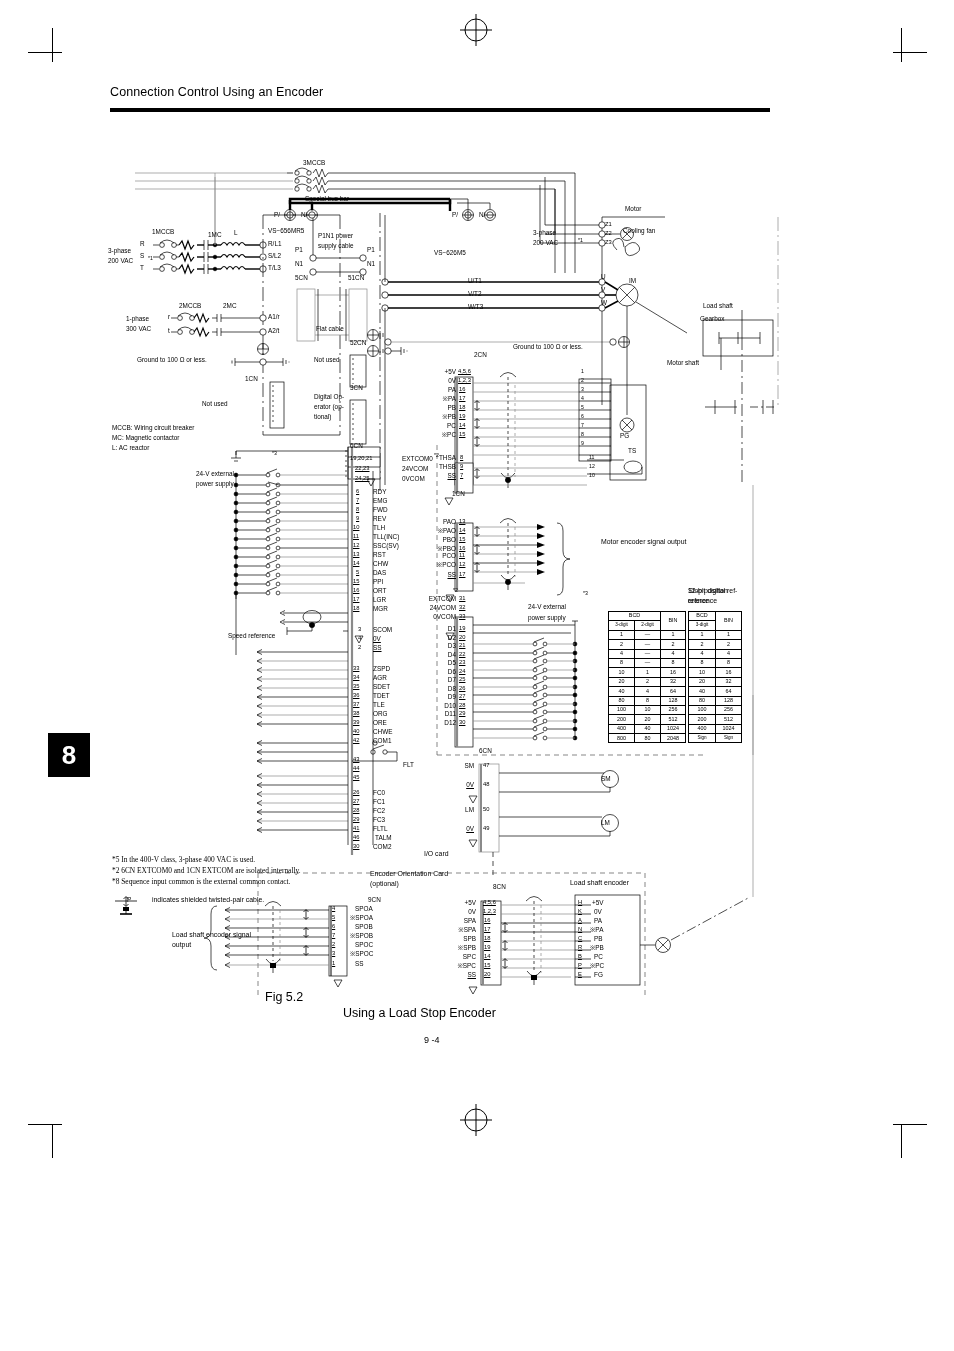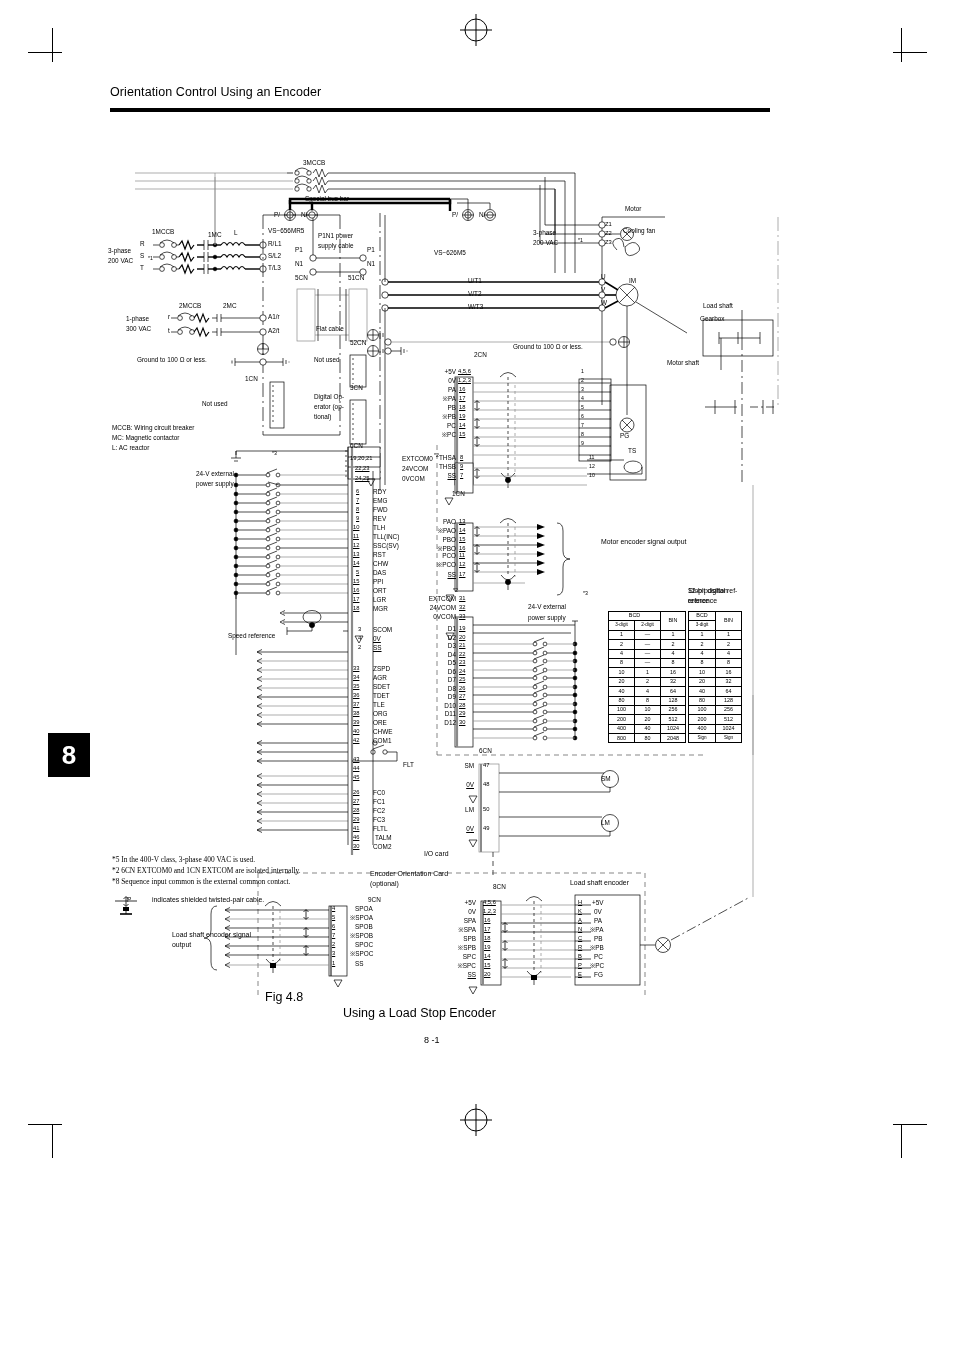--- a/index.html
+++ b/index.html
@@ -45,21 +45,21 @@
     <circle cx="20" cy="20" r="11" fill="none" stroke="#000" stroke-width="1"></circle>
     <line x1="20" y1="4" x2="20" y2="36" stroke="#000" stroke-width="1"></line>
     <line x1="4" y1="20" x2="36" y2="20" stroke="#000" stroke-width="1"></line>
   </svg>
   <svg width="40" height="40" style="left:456px;top:1100px;">
     <circle cx="20" cy="20" r="11" fill="none" stroke="#000" stroke-width="1"></circle>
     <line x1="20" y1="4" x2="20" y2="36" stroke="#000" stroke-width="1"></line>
     <line x1="4" y1="20" x2="36" y2="20" stroke="#000" stroke-width="1"></line>
   </svg>
 
-  <div class="t hdr" style="left:110px;top:86px;">Orientation Control Using an Encoder</div>
+  <div class="t hdr" style="left:110px;top:86px;">Connection Control Using an Encoder</div>
   <div class="hrule" style="left:110px;top:108px;width:660px;"></div>
 
   <div class="tab8" style="left:48px;top:733px;width:42px;height:44px;">8</div>
 
   <svg width="790" height="840" style="left:105px;top:155px;" viewBox="0 0 790 840">
     <g stroke="#000" fill="none" stroke-width="0.7">
 
       <line x1="182" y1="18" x2="188" y2="18"></line>
       <line x1="30" y1="18" x2="188" y2="18" stroke="#8a8a8a"></line>
       <line x1="30" y1="26" x2="188" y2="26" stroke="#8a8a8a"></line>
@@ -1337,17 +1337,17 @@
   <div class="t f7" style="left:594px;top:936px;">PB</div>
   <div class="t f65 u" style="left:578px;top:945px;">R</div>
   <div class="t f7" style="left:590px;top:945px;">※PB</div>
   <div class="t f65 u" style="left:578px;top:954px;">B</div>
   <div class="t f7" style="left:594px;top:954px;">PC</div>
   <div class="t f65 u" style="left:578px;top:963px;">P</div>
   <div class="t f7" style="left:590px;top:963px;">※PC</div>
   <div class="t f65 u" style="left:578px;top:972px;">E</div>
   <div class="t f7" style="left:594px;top:972px;">FG</div>
 
-  <div class="t cap" style="left:265px;top:991px;">Fig 4.8</div>
+  <div class="t cap" style="left:265px;top:991px;">Fig 5.2</div>
   <div class="t cap" style="left:343px;top:1007px;">Using a Load Stop Encoder</div>
-  <div class="t pnum" style="left:424px;top:1036px;">8 -1</div>
+  <div class="t pnum" style="left:424px;top:1036px;">9 -4</div>
 
 </div>
 
 </body></html>

